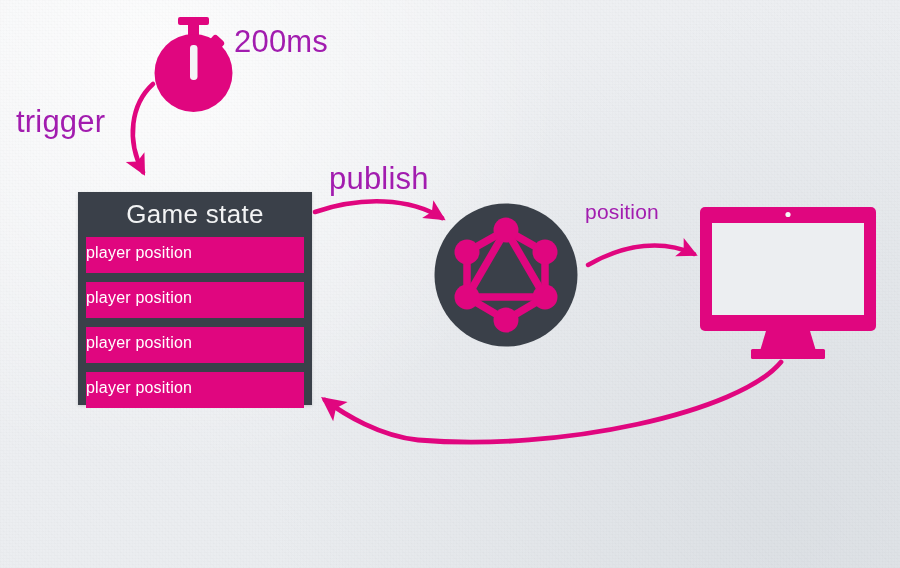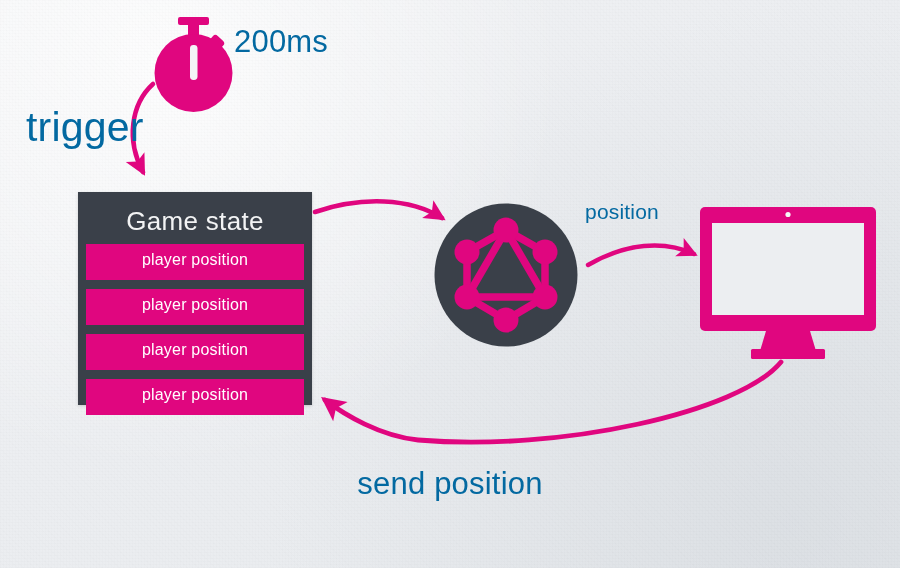--- a/index.html
+++ b/index.html
@@ -50,29 +50,29 @@
   
   .layer {
     position: absolute;
     inset: 0;
     width: 900px;
     height: 568px;
   }
 
   .label {
     position: absolute;
-    color: #0369a1;
+    color: #a21caf;
     font-family: "Liberation Sans", sans-serif;
     font-weight: 400;
     white-space: nowrap;
     letter-spacing: 0.2px;
   }
 
   #label-200ms   { left: 234px; top: 24px;  font-size: 31px; }
-  #label-trigger { left: 26px;  top: 104px; font-size: 41px; }
+  #label-trigger { left: 16px;  top: 104px; font-size: 31px; }
   #label-publish { left: 329px; top: 161px; font-size: 31px; }
   #label-gamestate { left: 585px; top: 200px; font-size: 21px; }
 
   #label-send {
     left: 0; right: 0;
     top: 462px;
     text-align: center;
     font-size: 31px;
     line-height: 1.42;
     white-space: normal;
@@ -80,39 +80,39 @@
   #label-send span { display: block; }
 
   
   #game-state-box {
     position: absolute;
     left: 78px;
     top: 192px;
     width: 234px;
     height: 213px;
     background: #3a4049;
-    padding: 13px 8px 8px 8px;
+    padding: 6px 8px 8px 8px;
     box-shadow: 0 1px 3px rgba(0,0,0,0.16);
   }
 
   #game-state-title {
     color: #f2f3f4;
     font-size: 26px;
     font-weight: 400;
     text-align: center;
     line-height: 1.25;
     margin-bottom: 6px;
     letter-spacing: 0.3px;
   }
 
   .player-row {
     background: #e0067f;
     color: #ffffff;
     font-size: 16px;
-    text-align: center;
+    text-align: left;
     height: 36px;
     line-height: 31px;
     margin-bottom: 9px;
     letter-spacing: 0.2px;
   }
   .player-row:last-child { margin-bottom: 0; }
 </style>
 </head>
 <body>
 
@@ -188,25 +188,25 @@
   <path d="M 781 362 C 740 412, 560 452, 418 440
            C 380 436, 345 415, 325 400" stroke="#e0067f" stroke-width="4.8" fill="none" stroke-linecap="round" marker-end="url(#ah2)"></path>
 </svg>
 
 <div class="layer">
 
   <div class="label" id="label-200ms">200ms</div>
 
   <div class="label" id="label-trigger">trigger</div>
 
+  <div class="label" id="label-publish">publish</div>
 
   <div class="label" id="label-gamestate">position</div>
 
   <div class="label" id="label-send">
-    <span>send position</span>
   </div>
 
   <div id="game-state-box">
     <div id="game-state-title">Game state</div>
 
     <div class="player-row">player position</div>
     <div class="player-row">player position</div>
     <div class="player-row">player position</div>
     <div class="player-row">player position</div>
   </div>

